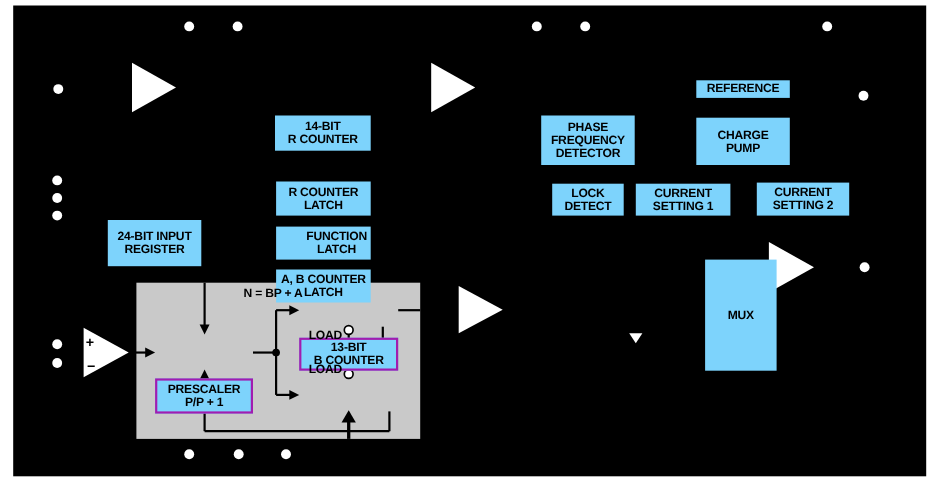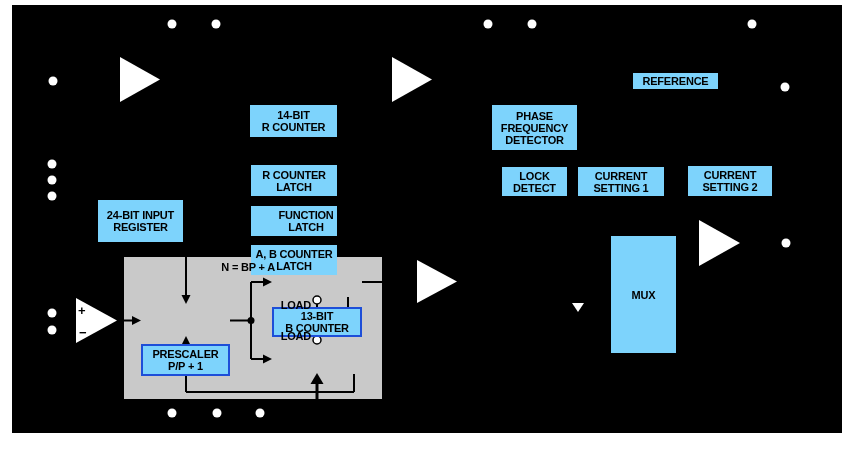--- a/index.html
+++ b/index.html
@@ -3,21 +3,21 @@
 <meta charset="utf-8">
 <style>
   html,body{margin:0;padding:0;background:#ffffff;}
   .page{position:relative;width:850px;height:450px;background:#ffffff;overflow:hidden;
         font-family:"Liberation Sans",sans-serif;}
   .canvas{position:absolute;left:12px;top:5px;width:830px;height:428px;background:#000000;}
   .shapes{position:absolute;left:0;top:0;width:850px;height:450px;}
   .blk{position:absolute;background:#7dd3fc;display:flex;align-items:center;justify-content:center;
        text-align:center;color:#000;font-weight:bold;font-size:11px;line-height:12px;
        letter-spacing:-0.2px;box-sizing:border-box;white-space:pre-line;margin-top:40px;}
-  .blk.bordered{border:2px solid #1d4ed8;}
+  .blk.bordered{border:2px solid #a21caf;}
   .lbl{position:absolute;color:#000;font-weight:bold;font-size:11px;line-height:12px;
        letter-spacing:-0.2px;white-space:pre-line;box-sizing:border-box;}
   .lbl.right{text-align:right;}
   .lbl.center{text-align:right;}
 </style>
 </head>
 <body>
 
 <div class="page">
   <div class="canvas"></div>
@@ -112,33 +112,37 @@
 REGISTER</span>
   </div>
   <div class="blk" style="left:492px;top:65px;width:85px;height:45px;align-items:center;">
     <span>PHASE
 FREQUENCY
 DETECTOR</span>
   </div>
   <div class="blk" style="left:633px;top:33px;width:85px;height:16px;">
     <span>REFERENCE</span>
   </div>
+  <div class="blk" style="left:633px;top:67px;width:85px;height:43px;">
+    <span>CHARGE
+PUMP</span>
+  </div>
   <div class="blk" style="left:502px;top:127px;width:65px;height:29px;">
     <span>LOCK
 DETECT</span>
   </div>
   <div class="blk" style="left:578px;top:127px;width:86px;height:29px;">
     <span>CURRENT
 SETTING 1</span>
   </div>
   <div class="blk" style="left:688px;top:126px;width:84px;height:30px;">
     <span>CURRENT
 SETTING 2</span>
   </div>
-  <div class="blk" style="left:611px;top:196px;width:65px;height:117px;">
+  <div class="blk" style="left:641px;top:196px;width:65px;height:101px;">
     <span>MUX</span>
   </div>
 
   <div class="blk bordered" style="left:141px;top:304px;width:89px;height:32px;">
     <span>PRESCALER
 P/P + 1</span>
   </div>
   <div class="blk bordered" style="left:272px;top:267px;width:90px;height:30px;">
     <span>13-BIT
 B COUNTER</span>

